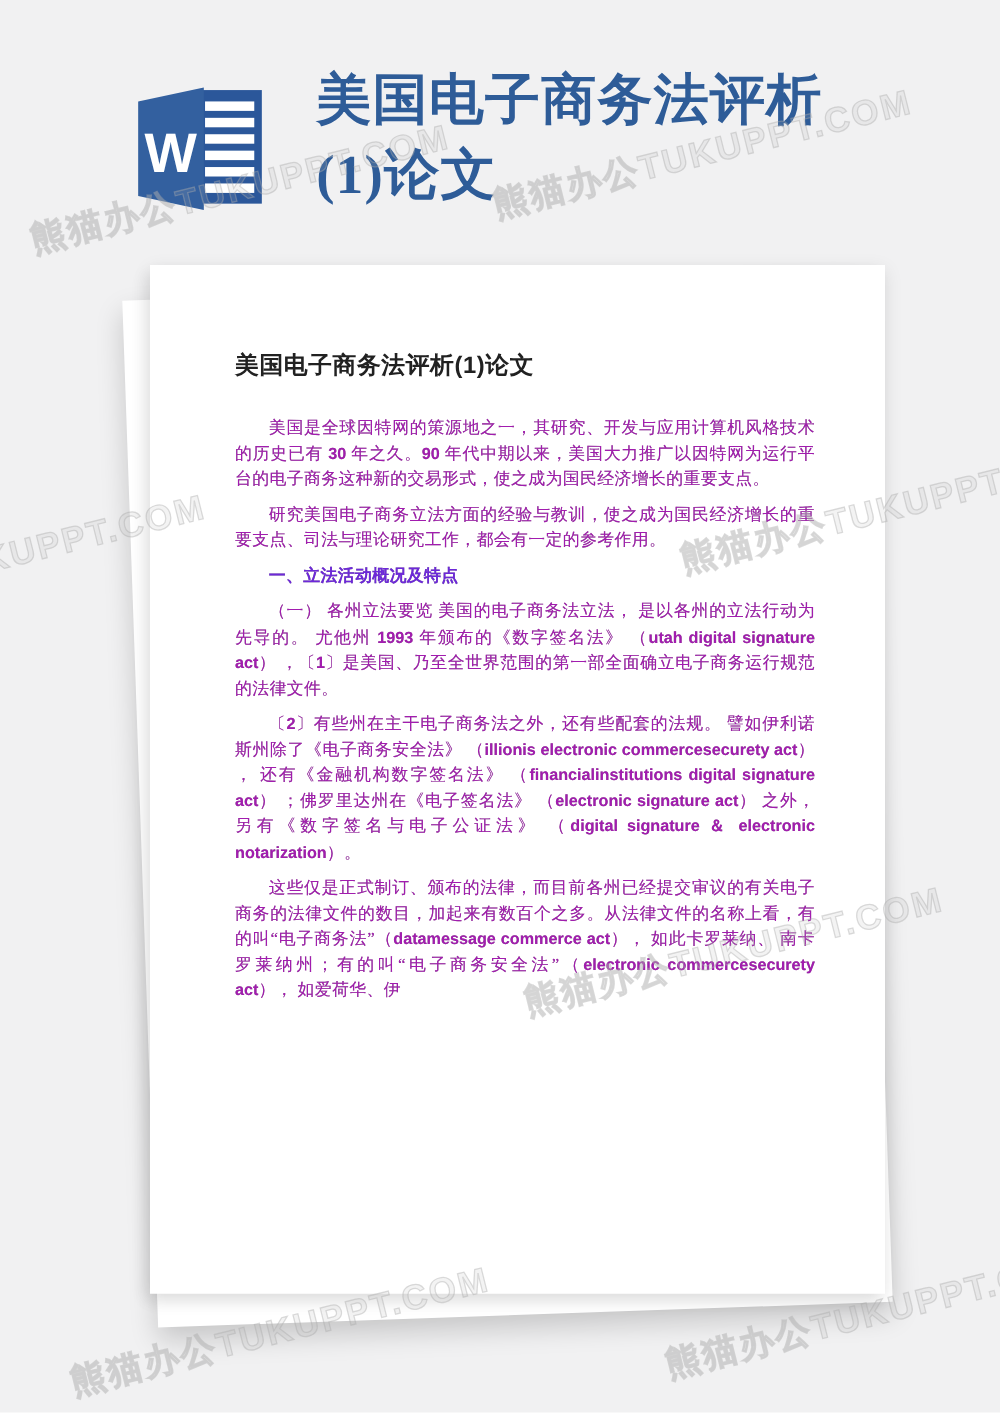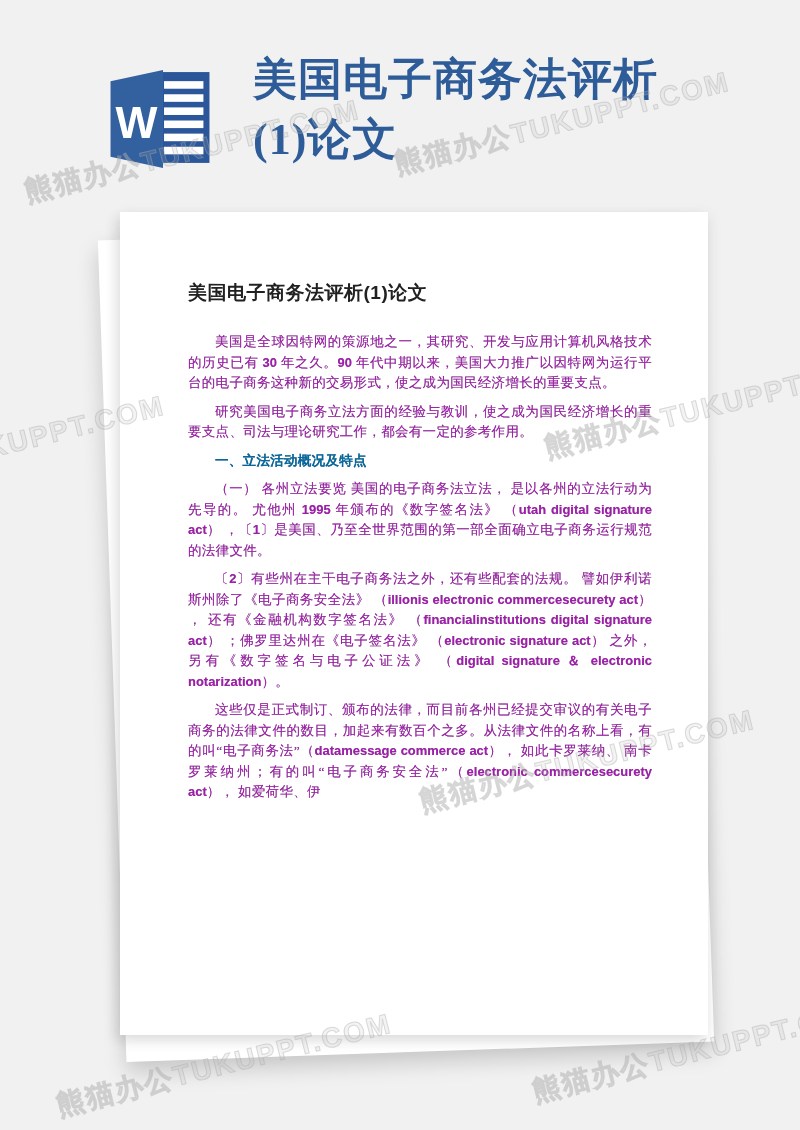--- a/index.html
+++ b/index.html
@@ -56,21 +56,21 @@
     text-indent:2em;
     text-align:justify;
     font-size:13.5px;
     line-height:20.5px;
     color:#a21caf;
     letter-spacing:0.3px;
     text-shadow:0 0 0.5px rgba(60,60,60,0.55);
   }
   .doc-body p.heading{
     font-weight:bold;
-    color:#0369a1;
+    color:#6d28d9;
   }
   .doc-body .latin{
     font-family:"Liberation Sans","DejaVu Sans",sans-serif;
     font-weight:600;
     font-size:0.96em;
     letter-spacing:0;
   }
 
   
   .watermark-layer{position:absolute;inset:0;pointer-events:none;z-index:50;}
@@ -106,21 +106,21 @@
   </div>
   <h1 class="header-title">美国电子商务法评析(1)论文</h1>
 
   <div class="sheet back"></div>
   <div class="sheet main">
     <h2 class="doc-title">美国电子商务法评析(1)论文</h2>
     <div class="doc-body" id="doc-body">
         <p class="">美国是全球因特网的策源地之一，其研究、开发与应用计算机风格技术的历史已有 <span class="latin">30</span> 年之久。<span class="latin">90</span> 年代中期以来，美国大力推广以因特网为运行平台的电子商务这种新的交易形式，使之成为国民经济增长的重要支点。</p>
         <p class="">研究美国电子商务立法方面的经验与教训，使之成为国民经济增长的重要支点、司法与理论研究工作，都会有一定的参考作用。</p>
         <p class="heading">一、立法活动概况及特点</p>
-        <p class="">（一） 各州立法要览 美国的电子商务法立法， 是以各州的立法行动为先导的。 尤他州 <span class="latin">1995</span> 年颁布的《数字签名法》 （<span class="latin">utah digital signature act</span>） ，〔<span class="latin">1</span>〕是美国、乃至全世界范围的第一部全面确立电子商务运行规范的法律文件。</p>
+        <p class="">（一） 各州立法要览 美国的电子商务法立法， 是以各州的立法行动为先导的。 尤他州 <span class="latin">1993</span> 年颁布的《数字签名法》 （<span class="latin">utah digital signature act</span>） ，〔<span class="latin">1</span>〕是美国、乃至全世界范围的第一部全面确立电子商务运行规范的法律文件。</p>
         <p class="">〔<span class="latin">2</span>〕有些州在主干电子商务法之外，还有些配套的法规。 譬如伊利诺斯州除了《电子商务安全法》 （<span class="latin">illionis electronic commercesecurety act</span>） ， 还有《金融机构数字签名法》 （<span class="latin">financialinstitutions digital signature act</span>） ；佛罗里达州在《电子签名法》 （<span class="latin">electronic signature act</span>） 之外， 另有《数字签名与电子公证法》 （<span class="latin">digital signature ＆ electronic notarization</span>）。</p>
         <p class="">这些仅是正式制订、颁布的法律，而目前各州已经提交审议的有关电子商务的法律文件的数目，加起来有数百个之多。从法律文件的名称上看，有的叫“电子商务法”（<span class="latin">datamessage commerce act</span>）， 如此卡罗莱纳、 南卡罗莱纳州；有的叫“电子商务安全法”（<span class="latin">electronic commercesecurety act</span>）， 如爱荷华、伊</p>
       </div>
   </div>
 
   <div class="watermark-layer" id="watermark-layer">
       <div class="watermark" style="left: 20px; top: 132px;">熊猫办公TUKUPPT.COM</div>
       <div class="watermark" style="left: 390px; top: 104px;">熊猫办公TUKUPPT.COM</div>
       <div class="watermark" style="left: -175px; top: 428px;">熊猫办公TUKUPPT.COM</div>
       <div class="watermark" style="left: 540px; top: 388px;">熊猫办公TUKUPPT.COM</div>

